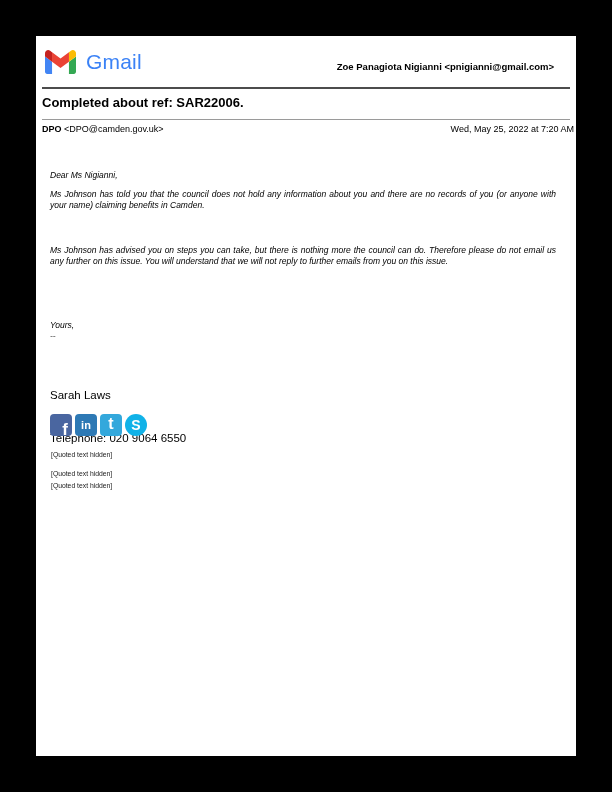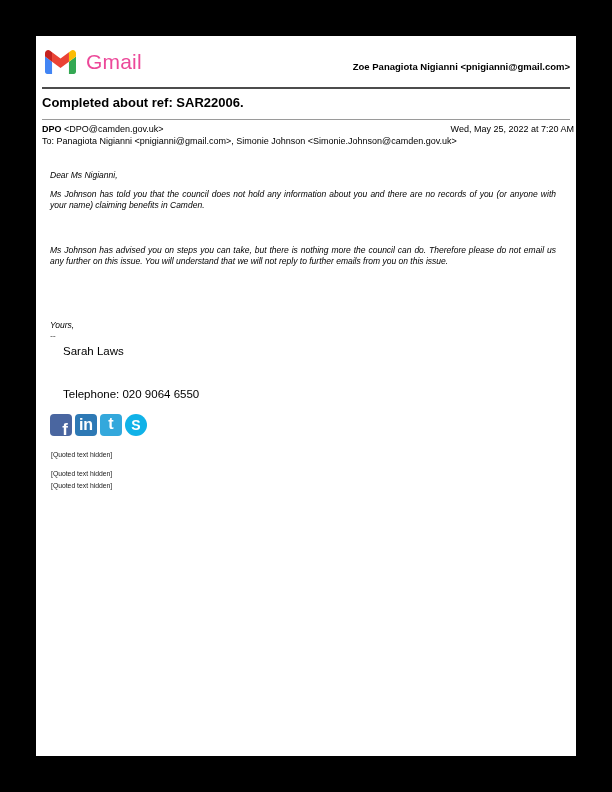--- a/index.html
+++ b/index.html
@@ -15,25 +15,25 @@
     left: 36px; top: 36px;
     width: 540px; height: 720px;
     background: #fff;
   }
   .abs { position: absolute; }
 
   
   .logo-row { left: 9px; top: 14px; display: flex; align-items: center; }
   .gmail-icon { width: 31px; height: 24px; display: block; }
   .wordmark {
-    font-size: 21px; color: #ec4899; margin-left: 10px;
+    font-size: 21px; color: #3b82f6; margin-left: 10px;
     letter-spacing: 0.2px; line-height: 24px;
   }
   .account-line {
-    right: 6px; top: 25px;
+    right: 22px; top: 25px;
     font-size: 9.5px; font-weight: bold; text-align: left;
   }
   .rule-top { left: 6px; top: 51px; width: 528px; border-top: 2px solid #4c4c4c; }
   .subject-line { left: 6px; top: 59px; font-size: 13px; font-weight: bold; }
   .rule-subject { left: 6px; top: 83px; width: 528px; border-top: 1px solid #9a9a9a; }
 
   .meta-row {
     left: 6px; top: 88px; width: 532px;
     display: flex; justify-content: space-between;
     font-size: 9px; line-height: 11px;
@@ -41,39 +41,39 @@
   .from-bold { font-weight: bold; }
   .to-line { left: 6px; top: 100px; width: 528px; font-size: 9px; line-height: 11px; }
 
   
   .btxt { left: 14px; width: 506px; font-size: 8.5px; line-height: 11px; font-style: italic; }
   .salutation { top: 134px; }
   .para1 { top: 153px; text-align: justify; }
   .para2 { top: 209px; text-align: justify; }
   .closing { top: 284px; }
   .sig-divider { top: 295px; }
-  .sig-big { left: 27px; width: 506px; font-size: 11.5px; line-height: 14px; }
+  .sig-big { left: 14px; width: 506px; font-size: 11.5px; line-height: 14px; margin-top: 44px; }
   .sig-name { top: 308px; }
   .sig-title { top: 322px; }
   .sig-phone { top: 351px; }
 
   
   .social-row { left: 14px; top: 378px; display: flex; gap: 3px; }
   .social {
     width: 22px; height: 22px; border-radius: 4px;
     position: relative; color: #fff; cursor: pointer;
     display: flex; align-items: center; justify-content: center;
     overflow: hidden;
   }
   .social .glyph { font-weight: bold; line-height: 1; }
   .social.facebook .glyph {
     position: absolute; bottom: -2px; right: 4px;
     font-size: 17px;
   }
-  .social.linkedin .glyph { font-size: 16px; }
+  .social.linkedin .glyph { font-size: 11px; }
   .social.twitter .glyph { font-size: 16px; transform: translateY(-1px); }
   .social.skype { border-radius: 50%; }
   .social.skype .glyph { font-size: 14px; }
 
   
   .quoted { left: 15px; font-size: 6.8px; line-height: 8px; color: #1a1a1a; }
   .q1 { top: 415px; }
   .q2 { top: 434px; }
   .q3 { top: 446px; }
 </style>
@@ -99,21 +99,20 @@
 
   <div class="abs subject-line">Completed about ref: SAR22006.</div>
 
   <div class="abs rule-subject"></div>
 
   <div class="abs meta-row">
     <span><span class="from-bold">DPO</span><span> &lt;DPO@camden.gov.uk&gt;</span></span>
     <span>Wed, May 25, 2022 at 7:20 AM</span>
   </div>
 
-  <div class="abs to-line">To: Panagiota Nigianni &lt;pnigianni@gmail.com&gt;, Simonie Johnson &lt;Simonie.Johnson@camden.gov.uk&gt;</div>
 
   <div class="abs btxt salutation">Dear Ms Nigianni,</div>
   <div class="abs btxt para2">Ms Johnson has advised you on steps you can take, but there is nothing more the council can do.  Therefore please do not email us any further on this issue.  You will understand that we will not reply to further emails from you on this issue.</div>
   <div class="abs btxt para1">Ms Johnson has told you that the council does not hold any information about you and there are no records of you (or anyone with your name) claiming benefits in Camden.</div>
   <div class="abs btxt closing">Yours,</div>
   <div class="abs btxt sig-divider">--</div>
   <div class="abs sig-big sig-name">Sarah Laws</div>
   <div class="abs sig-big sig-phone">Telephone: 020 9064 6550</div>
 
   <div class="abs social-row">

